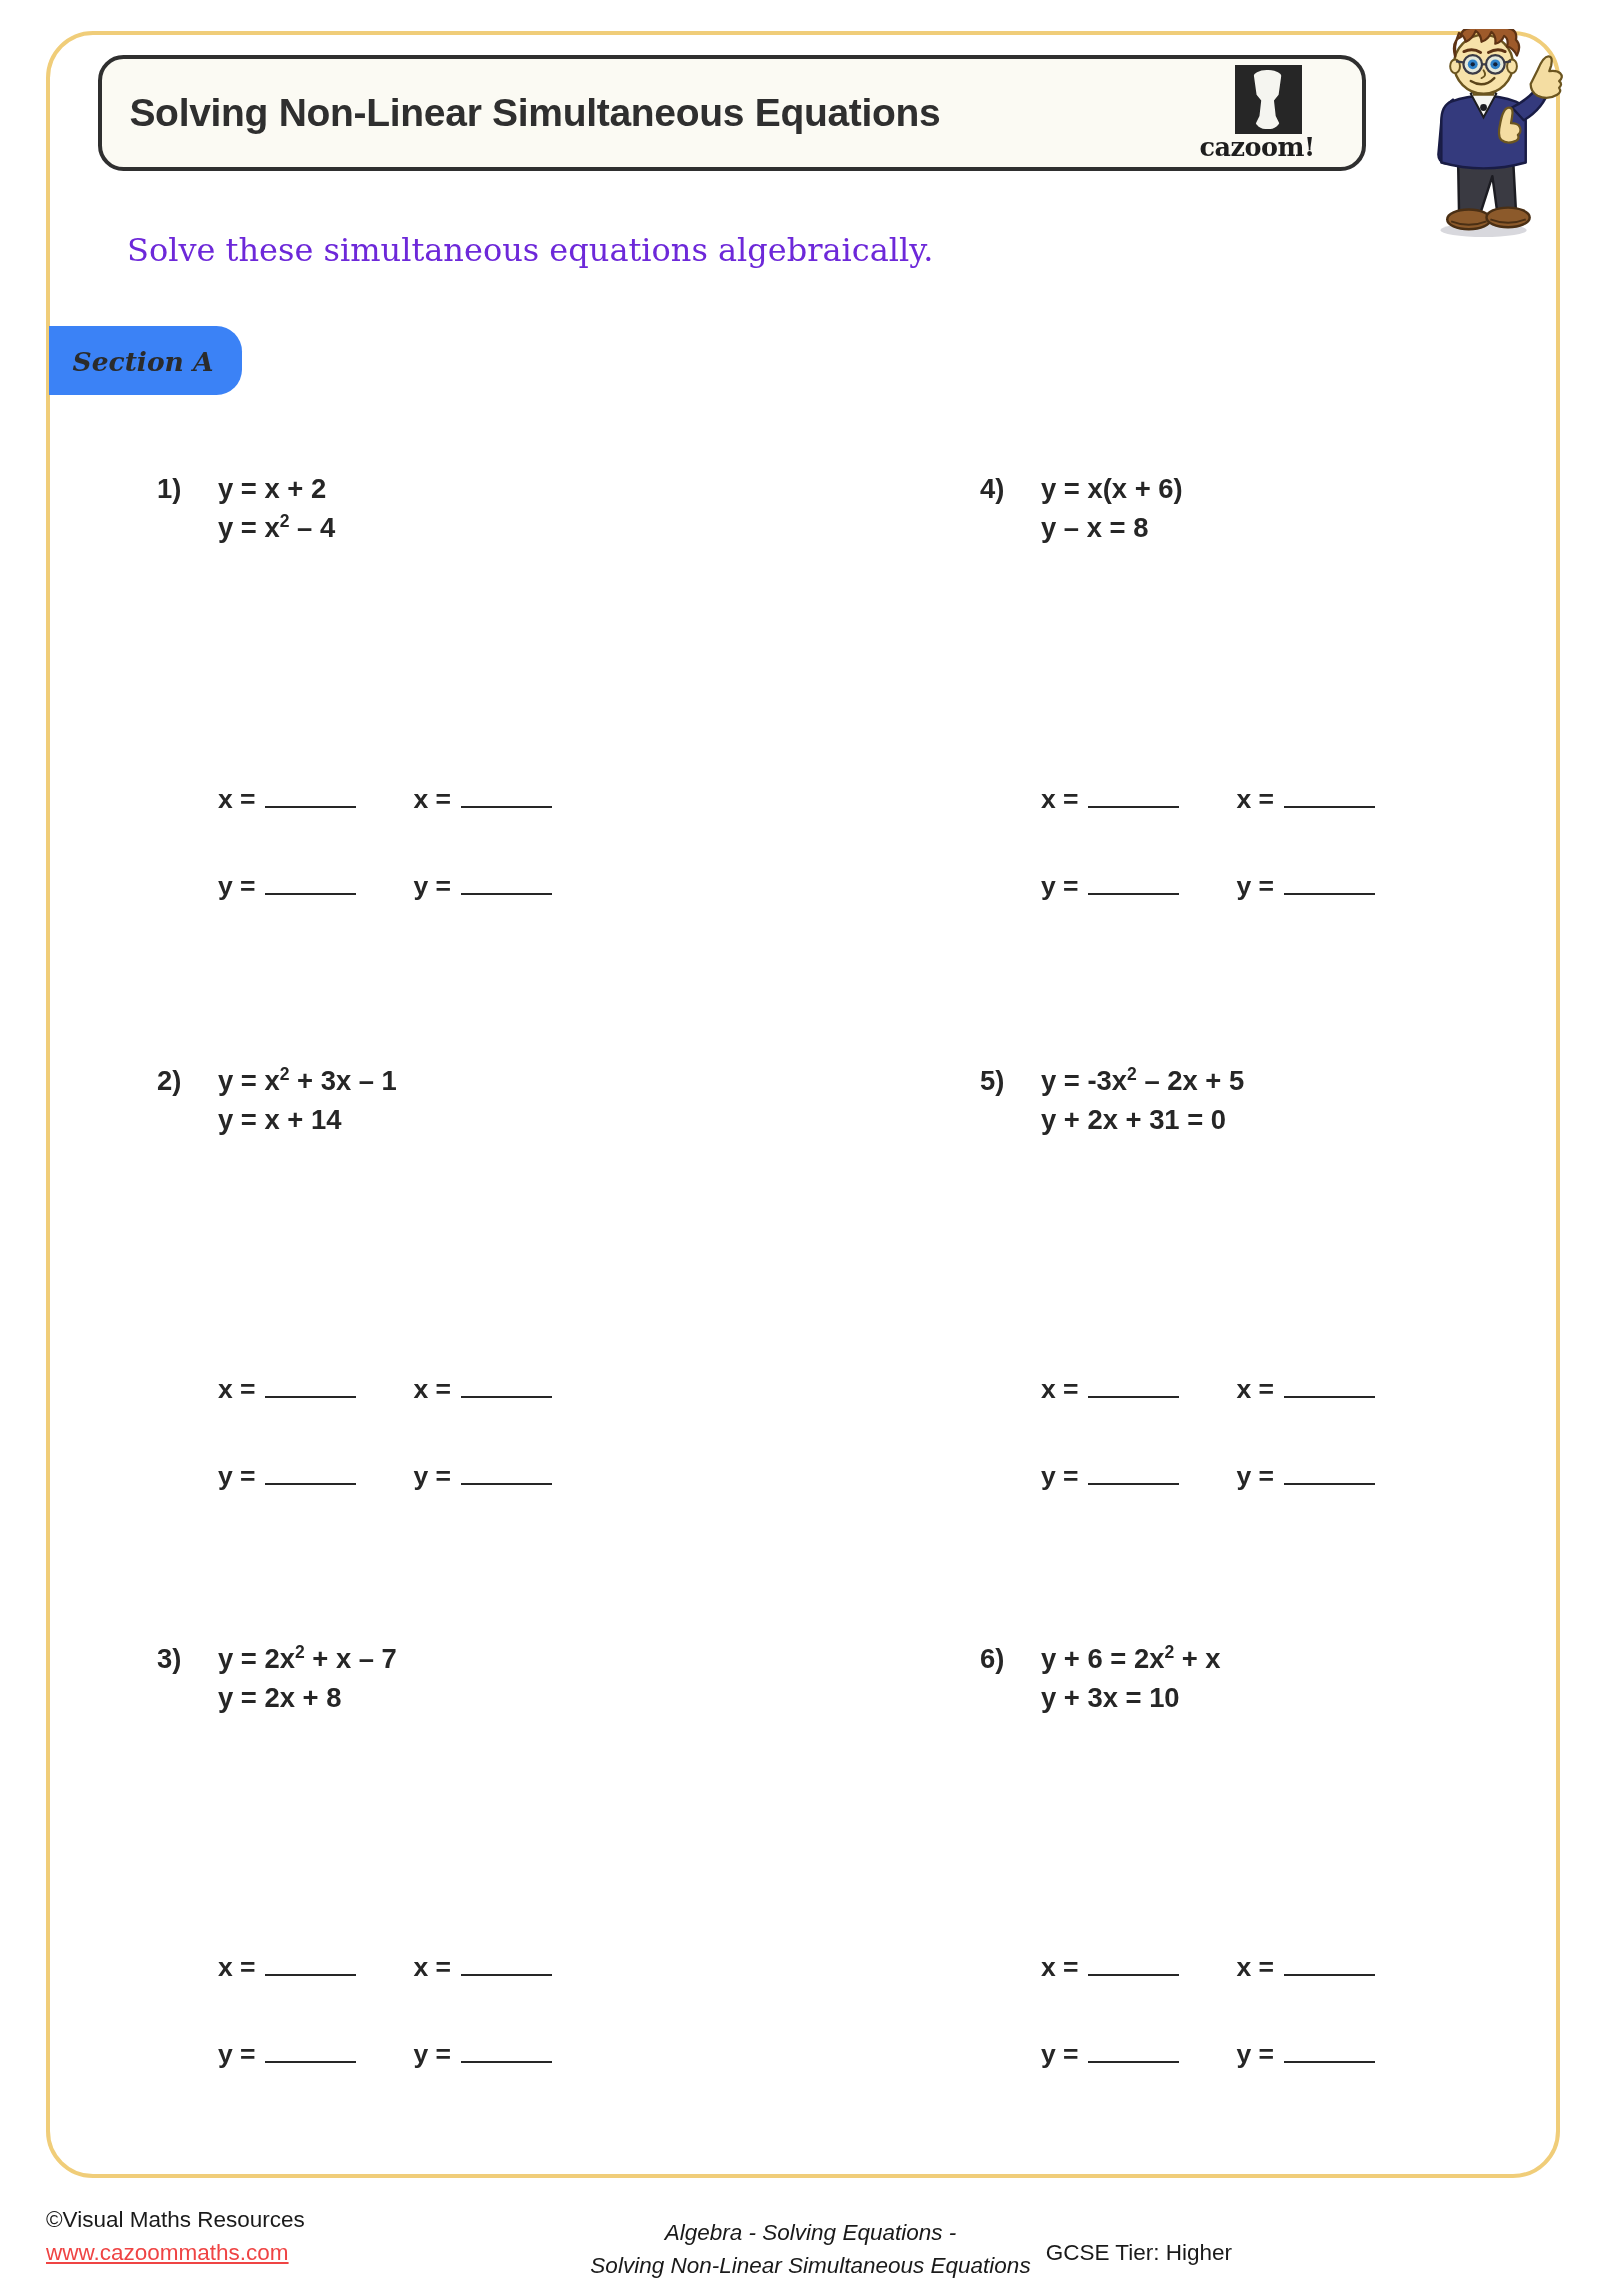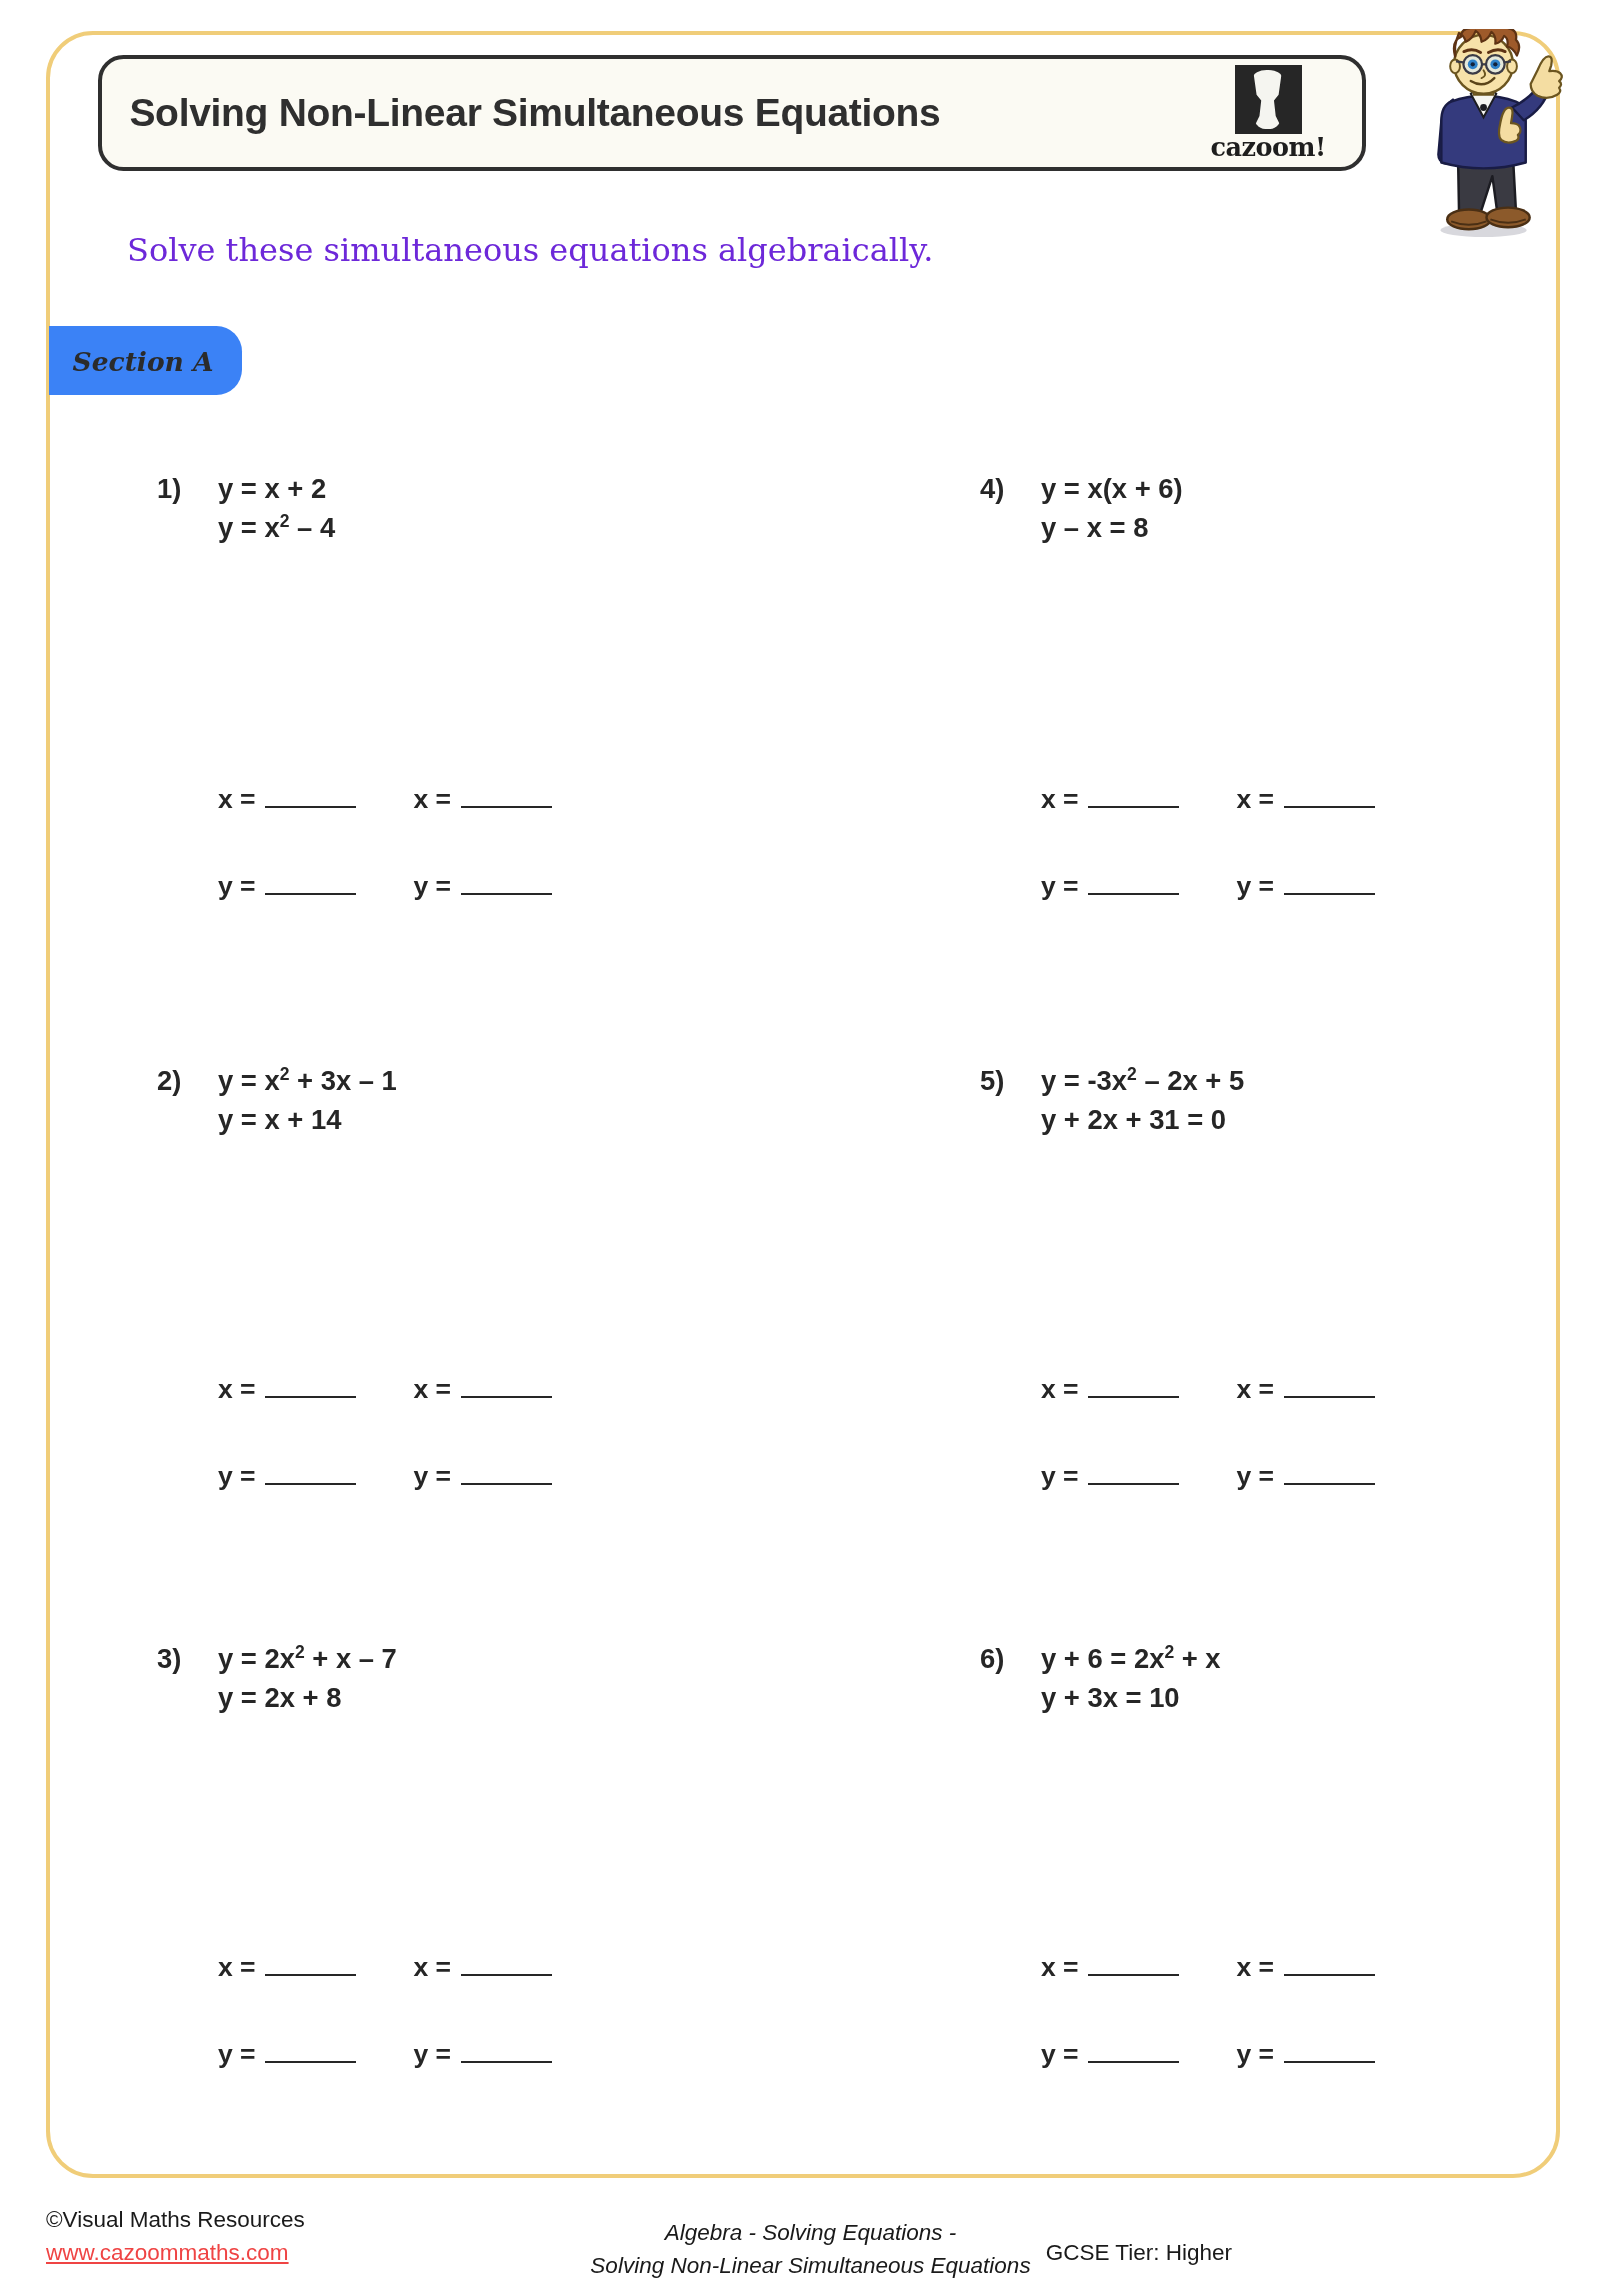--- a/index.html
+++ b/index.html
@@ -77,21 +77,20 @@
     height: 59px;
     background: #f5f5f0;
     border-radius: 13.7px 13.7px 42% 42% / 7.8px 7.8px 26% 26%;
     clip-path: polygon(0% 0%, 100% 0%, 88% 42%, 72% 52%, 78% 78%, 100% 100%, 0% 100%, 22% 78%, 28% 52%, 12% 42%);
   }
   #logo-word {
     position: absolute;
     left: 0;
     top: 67px;
     width: 137px;
-    text-align: center;
     font-family: "DejaVu Serif", serif;
     font-weight: bold;
     font-size: 25.5px;
     color: #1e1e1e;
     letter-spacing: -0.5px;
   }
 
   
   #boy {
     position: absolute;

